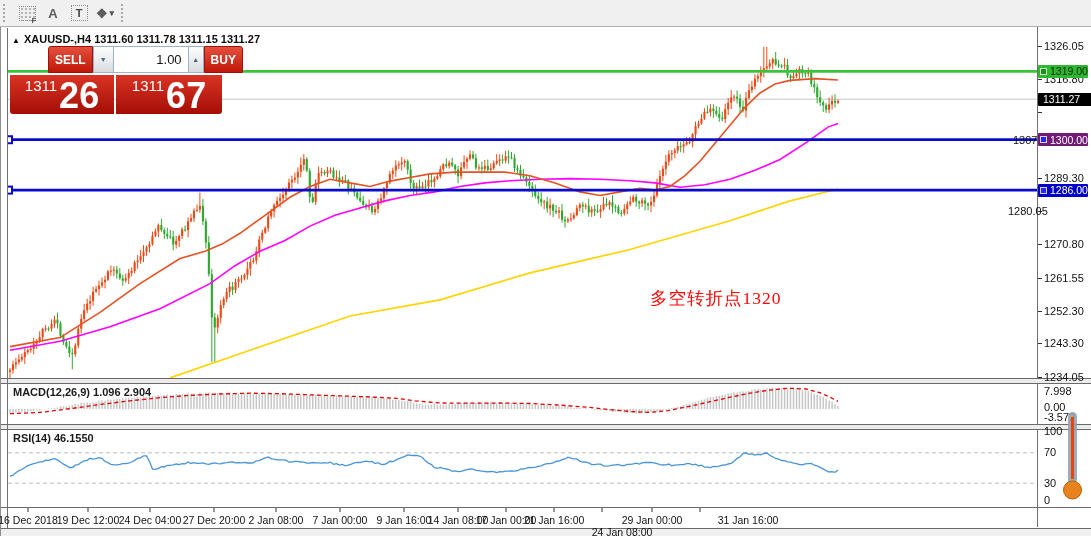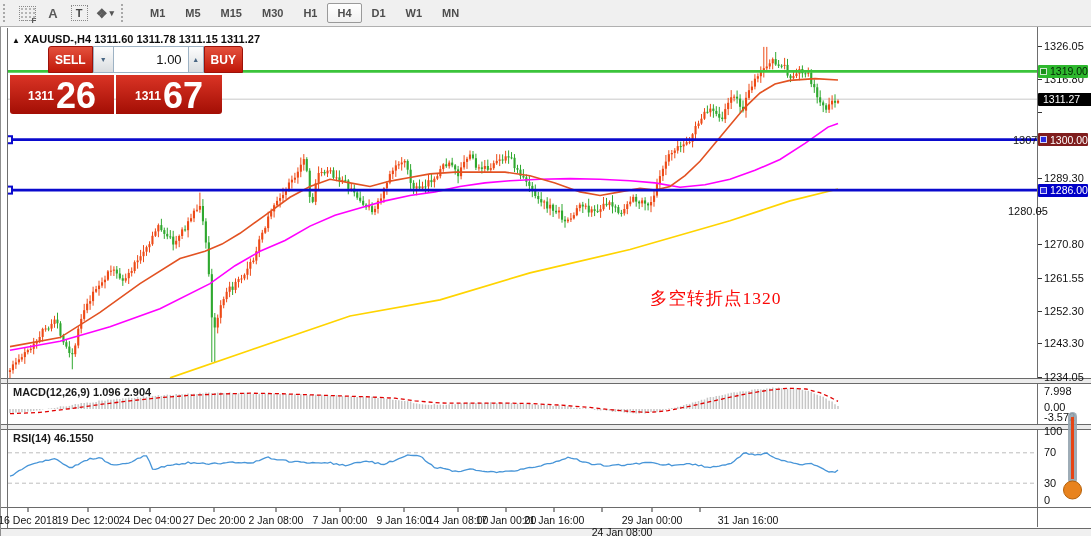--- a/index.html
+++ b/index.html
@@ -51,21 +51,21 @@
         display:flex;align-items:center;justify-content:center;font-size:7px;}
   .spin-down{width:24px;}
   .spin-up{width:16px;}
   .vol-box{width:66px;border:1px solid #9db2c4;border-left:none;border-right:none;background:#fff;
            font-size:13px;text-align:right;padding-right:6px;color:#111;font-family:"Liberation Sans",sans-serif;}
   .tp-row2{display:flex;margin-top:2px;}
   .price-block{height:37px;background:linear-gradient(#da3425,#a30e04);color:#fff;
                display:flex;align-items:flex-end;justify-content:center;padding-bottom:2px;}
   .pb-left{width:104px;border-radius:0 0 0 3px;margin-right:2px;}
   .pb-right{width:106px;border-radius:0 0 3px 0;}
-  .pb-main{font-size:12px;font-weight:bold;line-height:1;margin:0 2px 10px 0;}
+  .pb-main{font-size:15px;font-weight:normal;line-height:1;margin:0 2px 19px 0;}
   .pb-pips{font-size:36px;font-weight:bold;line-height:0.86;}
   
   .thermo{position:absolute;left:1060px;top:410px;width:26px;height:92px;z-index:7;}
 </style>
 </head>
 <body>
 
 <div class="screen">
 
   <div id="svg-holder">
@@ -975,31 +975,20 @@
     </span>
     <span class="tool-btn">A</span>
     <span class="tool-btn">
       <span class="tbox">T</span>
     </span>
     <span class="tool-btn">
       <span>❖</span>
       <span class="caret">▾</span>
     </span>
     <span class="grip"></span>
-    <div class="tf-row" id="tf-row">
-        <button class="tf-btn">M1</button>
-        <button class="tf-btn">M5</button>
-        <button class="tf-btn">M15</button>
-        <button class="tf-btn">M30</button>
-        <button class="tf-btn">H1</button>
-        <button class="tf-btn active">H4</button>
-        <button class="tf-btn">D1</button>
-        <button class="tf-btn">W1</button>
-        <button class="tf-btn">MN</button>
-      </div>
   </div>
 
   <div class="ohlc">
     <span class="tri">▲</span><span>XAUUSD-,H4 1311.60 1311.78 1311.15 1311.27</span>
   </div>
 
   <div class="trade-panel">
     <div class="tp-row1">
       <button class="btn-red sell-btn">SELL</button>
       <button class="spin spin-down">▼</button>
@@ -1045,21 +1034,21 @@
       <div class="lbl" style="left: 1044px; top: 337.234px;">1243.30</div>
       <div class="tickdash" style="top: 376.516px;"></div>
       <div class="lbl" style="left: 1044px; top: 370.516px;">1234.05</div>
       <div class="line-label" style="top: 64.8659px; background: rgb(46, 184, 46); color: rgb(5, 38, 5);">
         <span class="mk" style="background: rgb(29, 143, 29);"></span>
         <span>1319.00</span>
       </div>
       <div class="line-label" style="top: 92.6784px; background: rgb(0, 0, 0); color: rgb(255, 255, 255); padding-left: 5px;">
         <span>1311.27</span>
       </div>
-      <div class="line-label" style="top: 133.228px; background: #7f1d1d; color: rgb(255, 255, 255);">
+      <div class="line-label" style="top: 133.228px; background: #701a75; color: rgb(255, 255, 255);">
         <span class="mk" style="background: rgb(42, 42, 224);"></span>
         <span>1300.00</span>
       </div>
       <div class="line-label" style="top: 183.6px; background: rgb(0, 0, 200); color: rgb(255, 255, 255);">
         <span class="mk" style="background: rgb(42, 42, 224);"></span>
         <span>1286.00</span>
       </div>
       <div class="lbl" style="left: 1044px; top: 385px;">7.998</div>
       <div class="lbl" style="left: 1044px; top: 401px;">0.00</div>
       <div class="lbl" style="left: 1044px; top: 411px;">-3.572</div>

